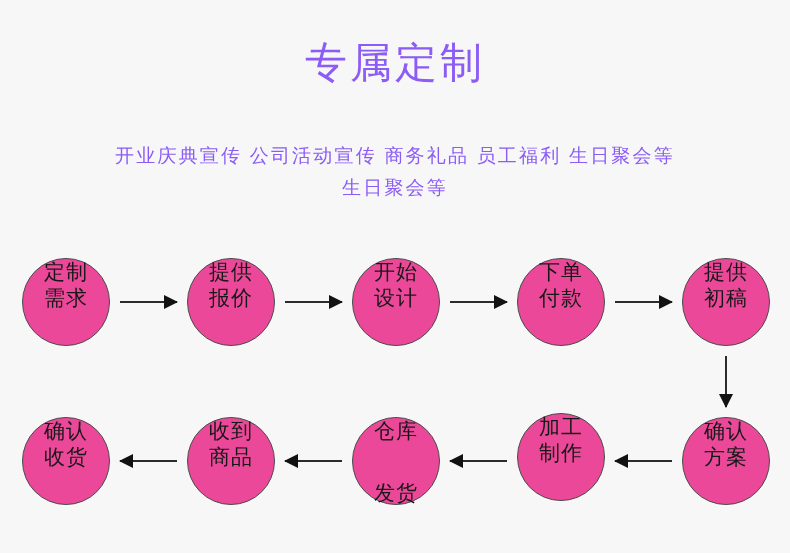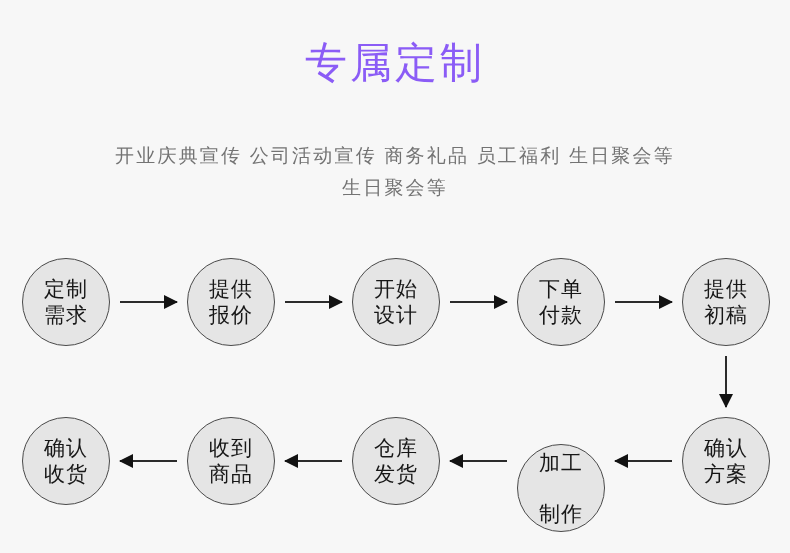--- a/index.html
+++ b/index.html
@@ -38,46 +38,45 @@
     position: absolute;
     left: 0;
     top: 140px;
     width: 790px;
     text-align: center;
   }
   .subtitle-line {
     font-size: 19px;
     line-height: 32px;
     letter-spacing: 2.2px;
-    color: #737373;
+    color: #8b5cf6;
     white-space: nowrap;
   }
 
   
   .flow {
     position: absolute;
     left: 0;
     top: 0;
     width: 790px;
     height: 553px;
   }
   .node {
     position: absolute;
     width: 88px;
     height: 88px;
     margin-left: -44px;
     margin-top: -44px;
     border: 1px solid #4a4a4a;
     border-radius: 50%;
-    background: #e5e5e5;
+    background: #ec4899;
     box-sizing: border-box;
     display: flex;
     flex-direction: column;
     align-items: center;
-    justify-content: center;
   }
   .node-line {
     font-size: 21px;
     line-height: 26px;
     letter-spacing: 1px;
     color: #171717;
     white-space: nowrap;
   }
 
   
@@ -203,25 +202,25 @@
         <div class="node-line">设计</div>
       </div>
       <div class="node" style="left: 726px; top: 302px;">
         <div class="node-line">提供</div>
         <div class="node-line">初稿</div>
       </div>
       <div class="node" style="left: 726px; top: 461px;">
         <div class="node-line">确认</div>
         <div class="node-line">方案</div>
       </div>
-      <div class="node" style="left: 561px; top: 488px; gap: 25px;">
+      <div class="node" style="left: 561px; top: 457px;">
         <div class="node-line">加工</div>
         <div class="node-line">制作</div>
       </div>
-      <div class="node" style="left: 396px; top: 461px;">
+      <div class="node" style="left: 396px; top: 461px; gap: 36px;">
         <div class="node-line">仓库</div>
         <div class="node-line">发货</div>
       </div>
       <div class="node" style="left: 231px; top: 461px;">
         <div class="node-line">收到</div>
         <div class="node-line">商品</div>
       </div>
       <div class="node" style="left: 66px; top: 461px;">
         <div class="node-line">确认</div>
         <div class="node-line">收货</div>

